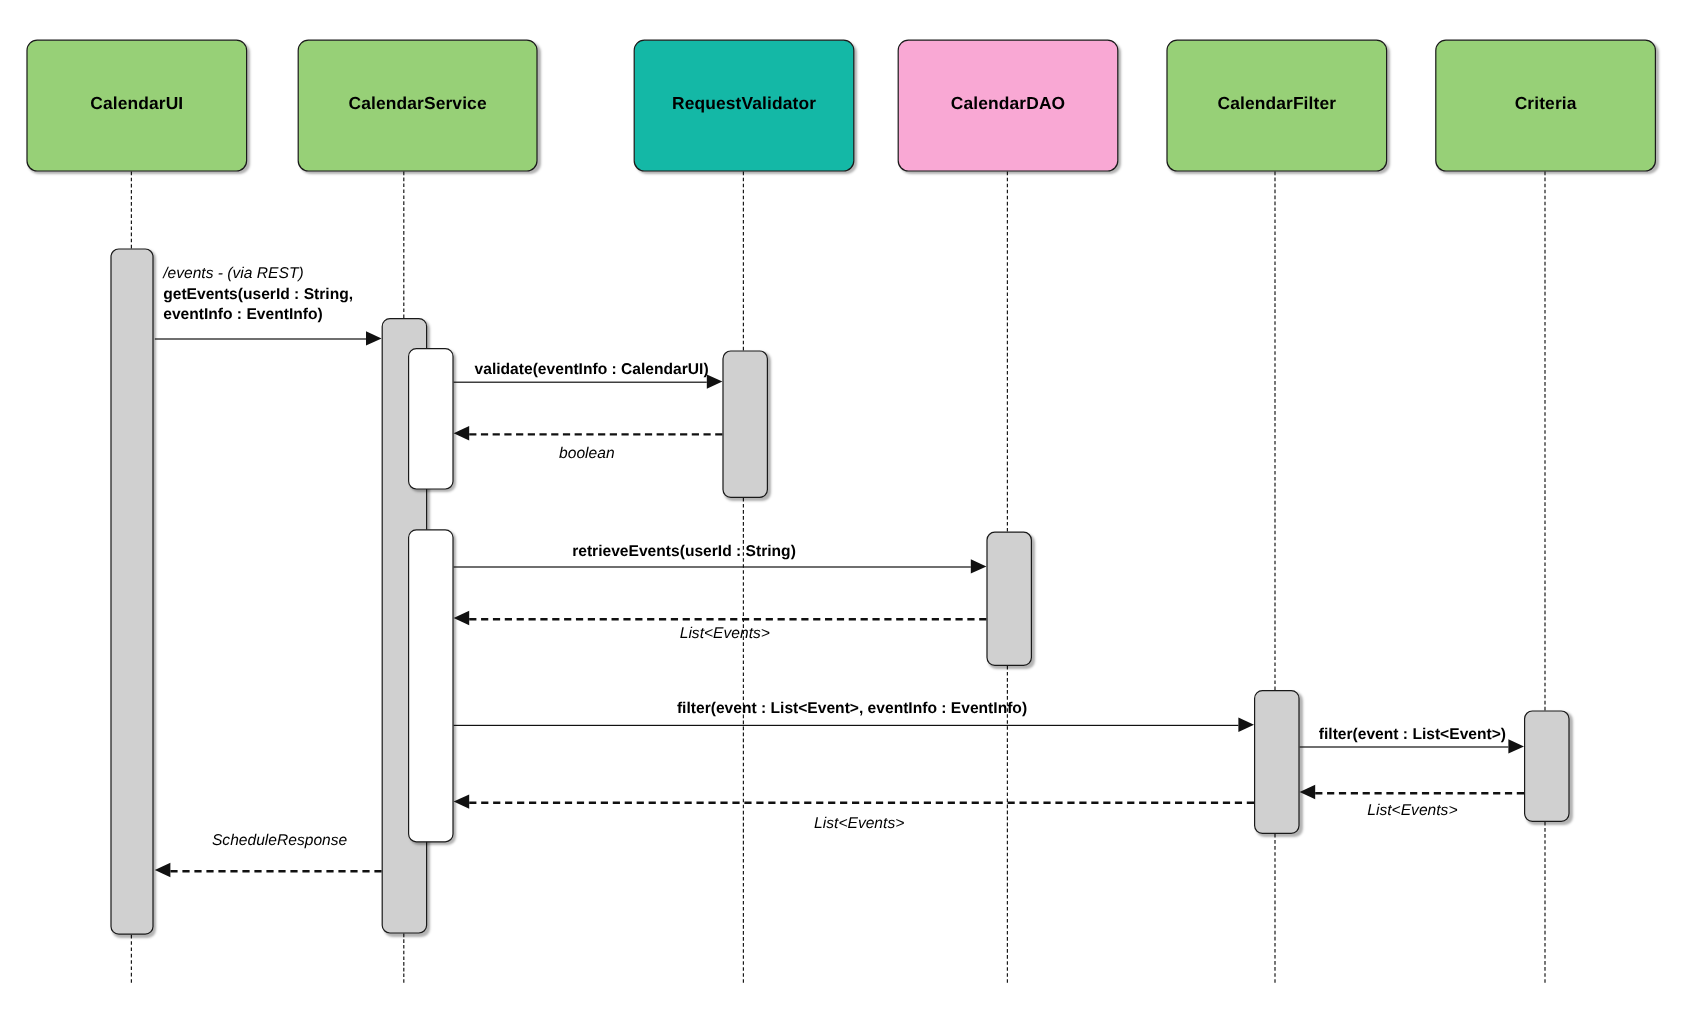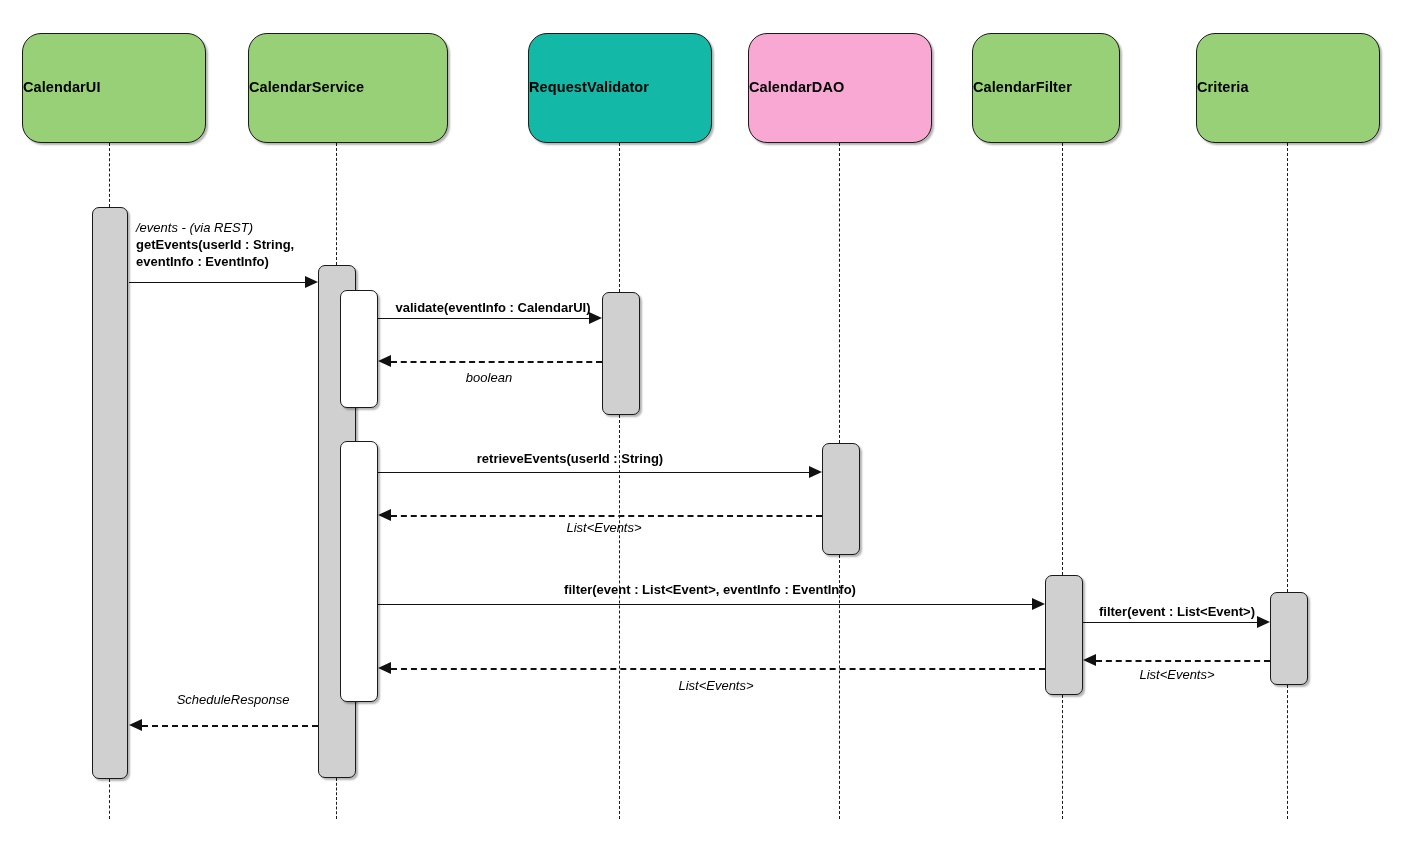--- a/index.html
+++ b/index.html
@@ -16,24 +16,24 @@
     width: 1408px;
     height: 862px;
     background: #ffffff;
     overflow: hidden;
   }
   
   .lifeline-box {
     position: absolute;
     box-sizing: border-box;
     border: 1.6px solid #1a1a1a;
-    border-radius: 19px;
+    border-radius: 9px;
     display: flex;
     align-items: center;
-    justify-content: flex-start;
+    justify-content: center;
     box-shadow: 2px 2px 2px rgba(0,0,0,0.30);
   }
   .lifeline-box .lifeline-title {
     font-size: 14.5px;
     font-weight: bold;
     color: #000000;
     letter-spacing: 0.1px;
     text-align: center;
     line-height: 1.1;
   }
@@ -114,21 +114,21 @@
     </div>
     <div class="lifeline-box" style="left: 248px; top: 33px; width: 200px; height: 110px; background: rgb(151, 208, 119);">
       <span class="lifeline-title">CalendarService</span>
     </div>
     <div class="lifeline-box" style="left: 528px; top: 33px; width: 184px; height: 110px; background: #14b8a6;">
       <span class="lifeline-title">RequestValidator</span>
     </div>
     <div class="lifeline-box" style="left: 748px; top: 33px; width: 184px; height: 110px; background: #f9a8d4;">
       <span class="lifeline-title">CalendarDAO</span>
     </div>
-    <div class="lifeline-box" style="left: 972px; top: 33px; width: 148px; height: 110px; background: rgb(151, 208, 119);">
+    <div class="lifeline-box" style="left: 972px; top: 33px; width: 184px; height: 110px; background: rgb(151, 208, 119);">
       <span class="lifeline-title">CalendarFilter</span>
     </div>
     <div class="lifeline-box" style="left: 1196px; top: 33px; width: 184px; height: 110px; background: rgb(151, 208, 119);">
       <span class="lifeline-title">Criteria</span>
     </div>
     <div class="activation" style="left: 92px; top: 207px; width: 36px; height: 572px;"></div>
     <div class="activation" style="left: 318px; top: 265px; width: 38px; height: 513px;"></div>
     <div class="activation nested" style="left: 340px; top: 290px; width: 38px; height: 118px;"></div>
     <div class="activation nested" style="left: 340px; top: 441px; width: 38px; height: 261px;"></div>
     <div class="activation" style="left: 602px; top: 292px; width: 38px; height: 123px;"></div>

